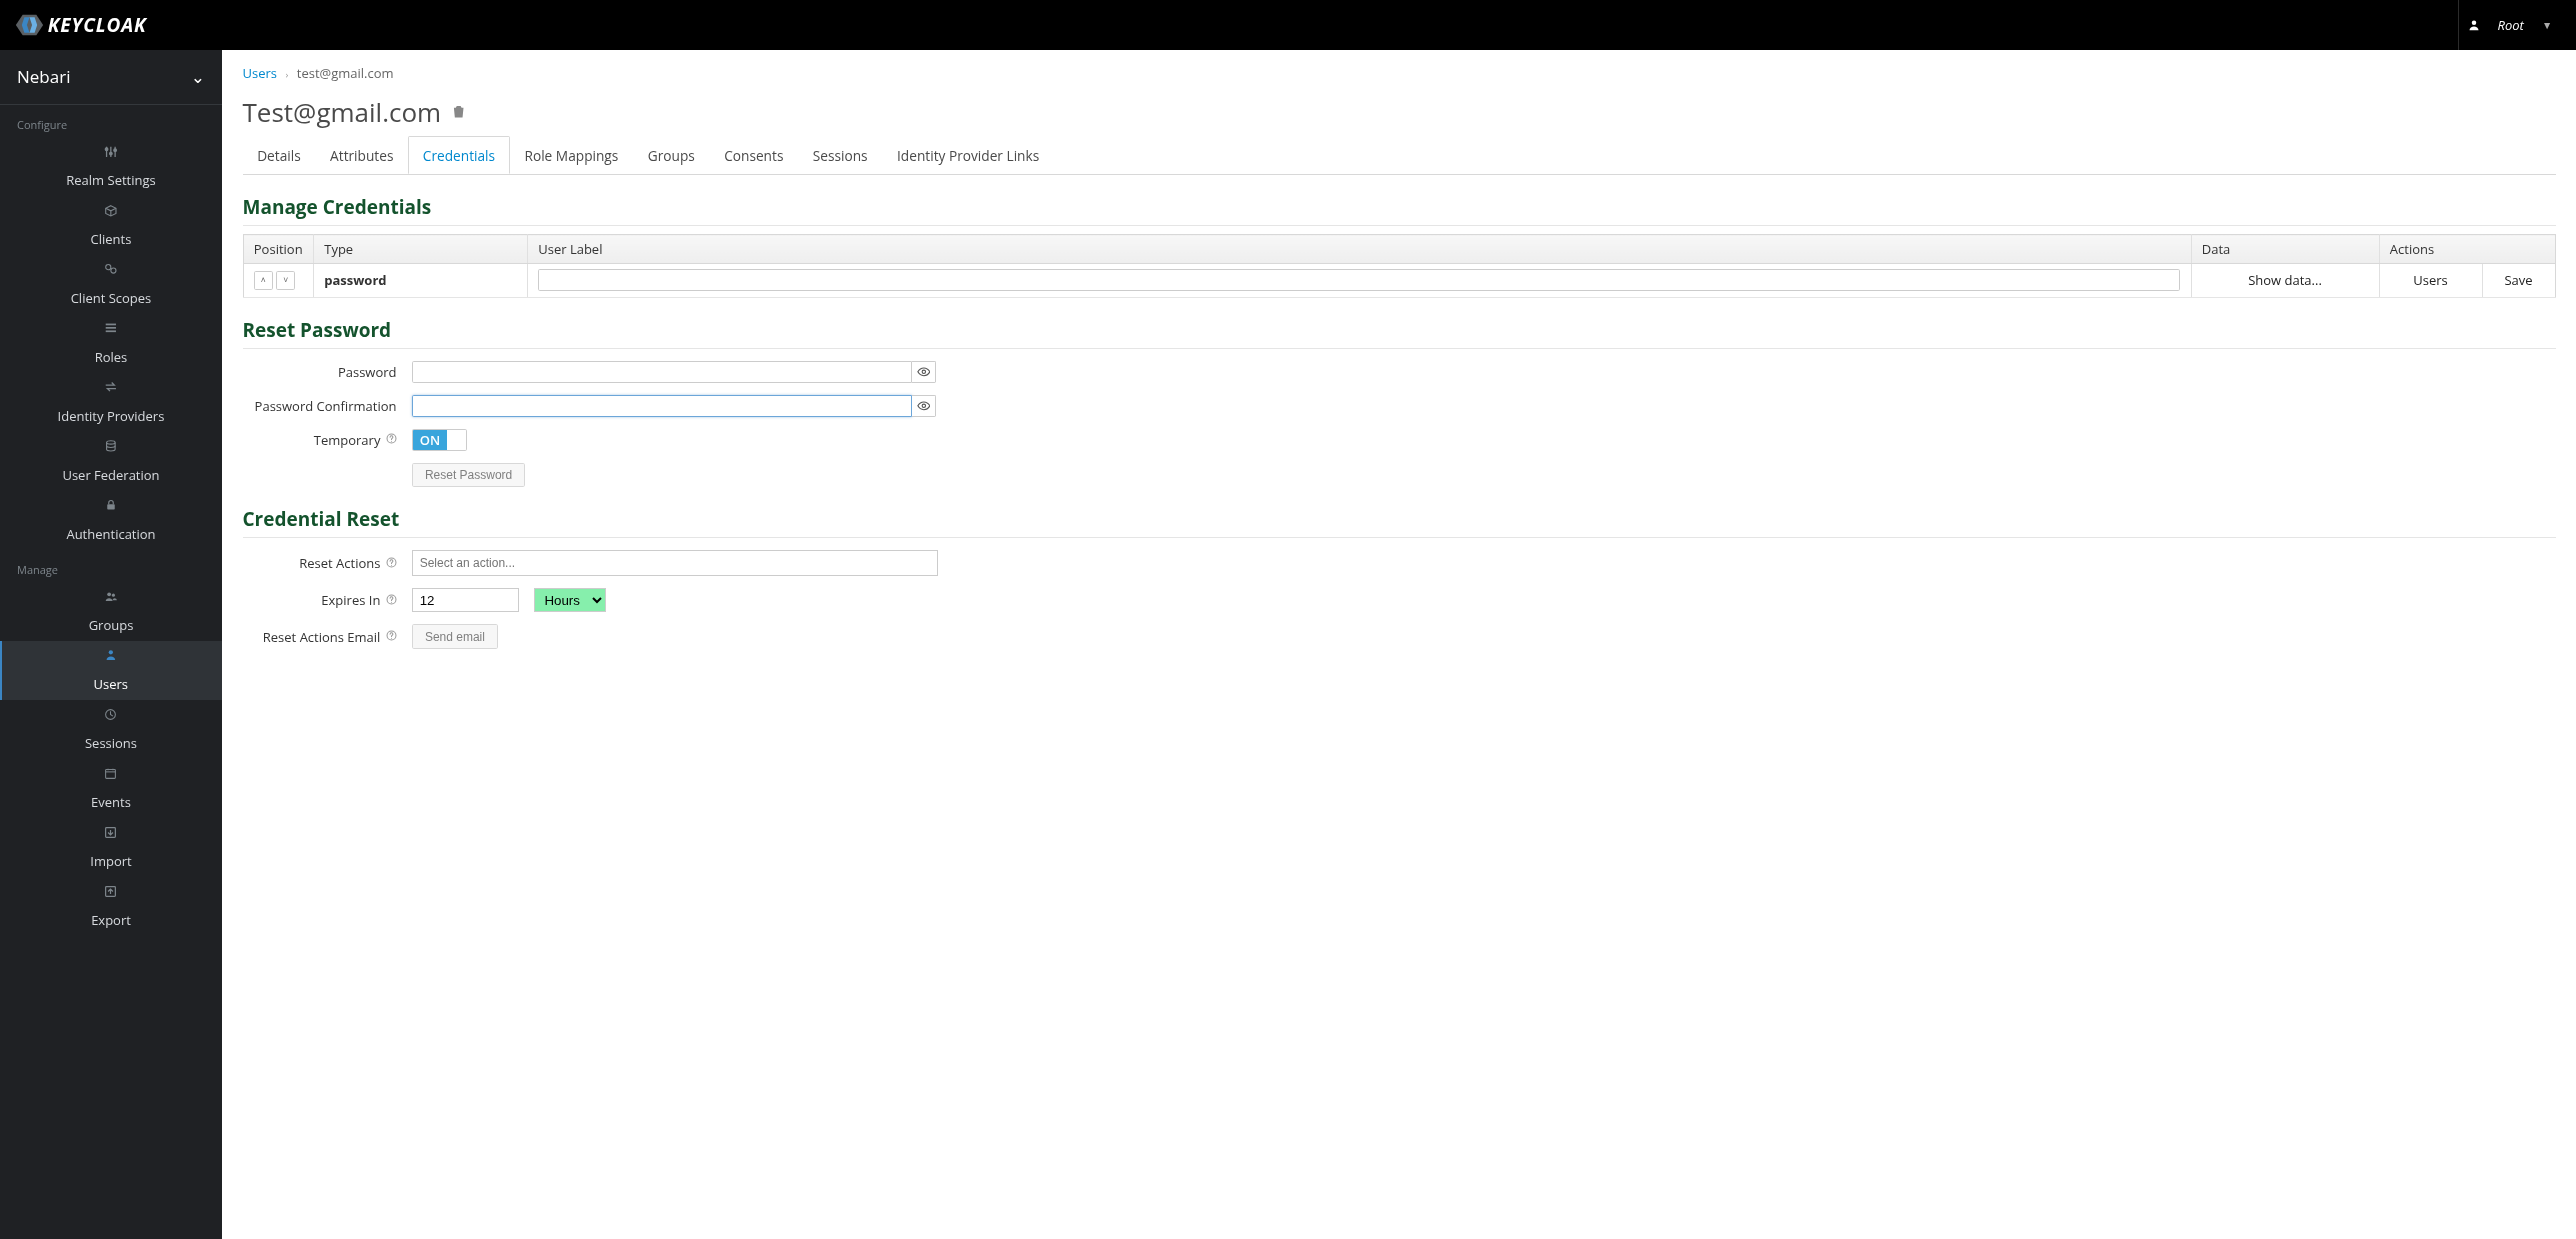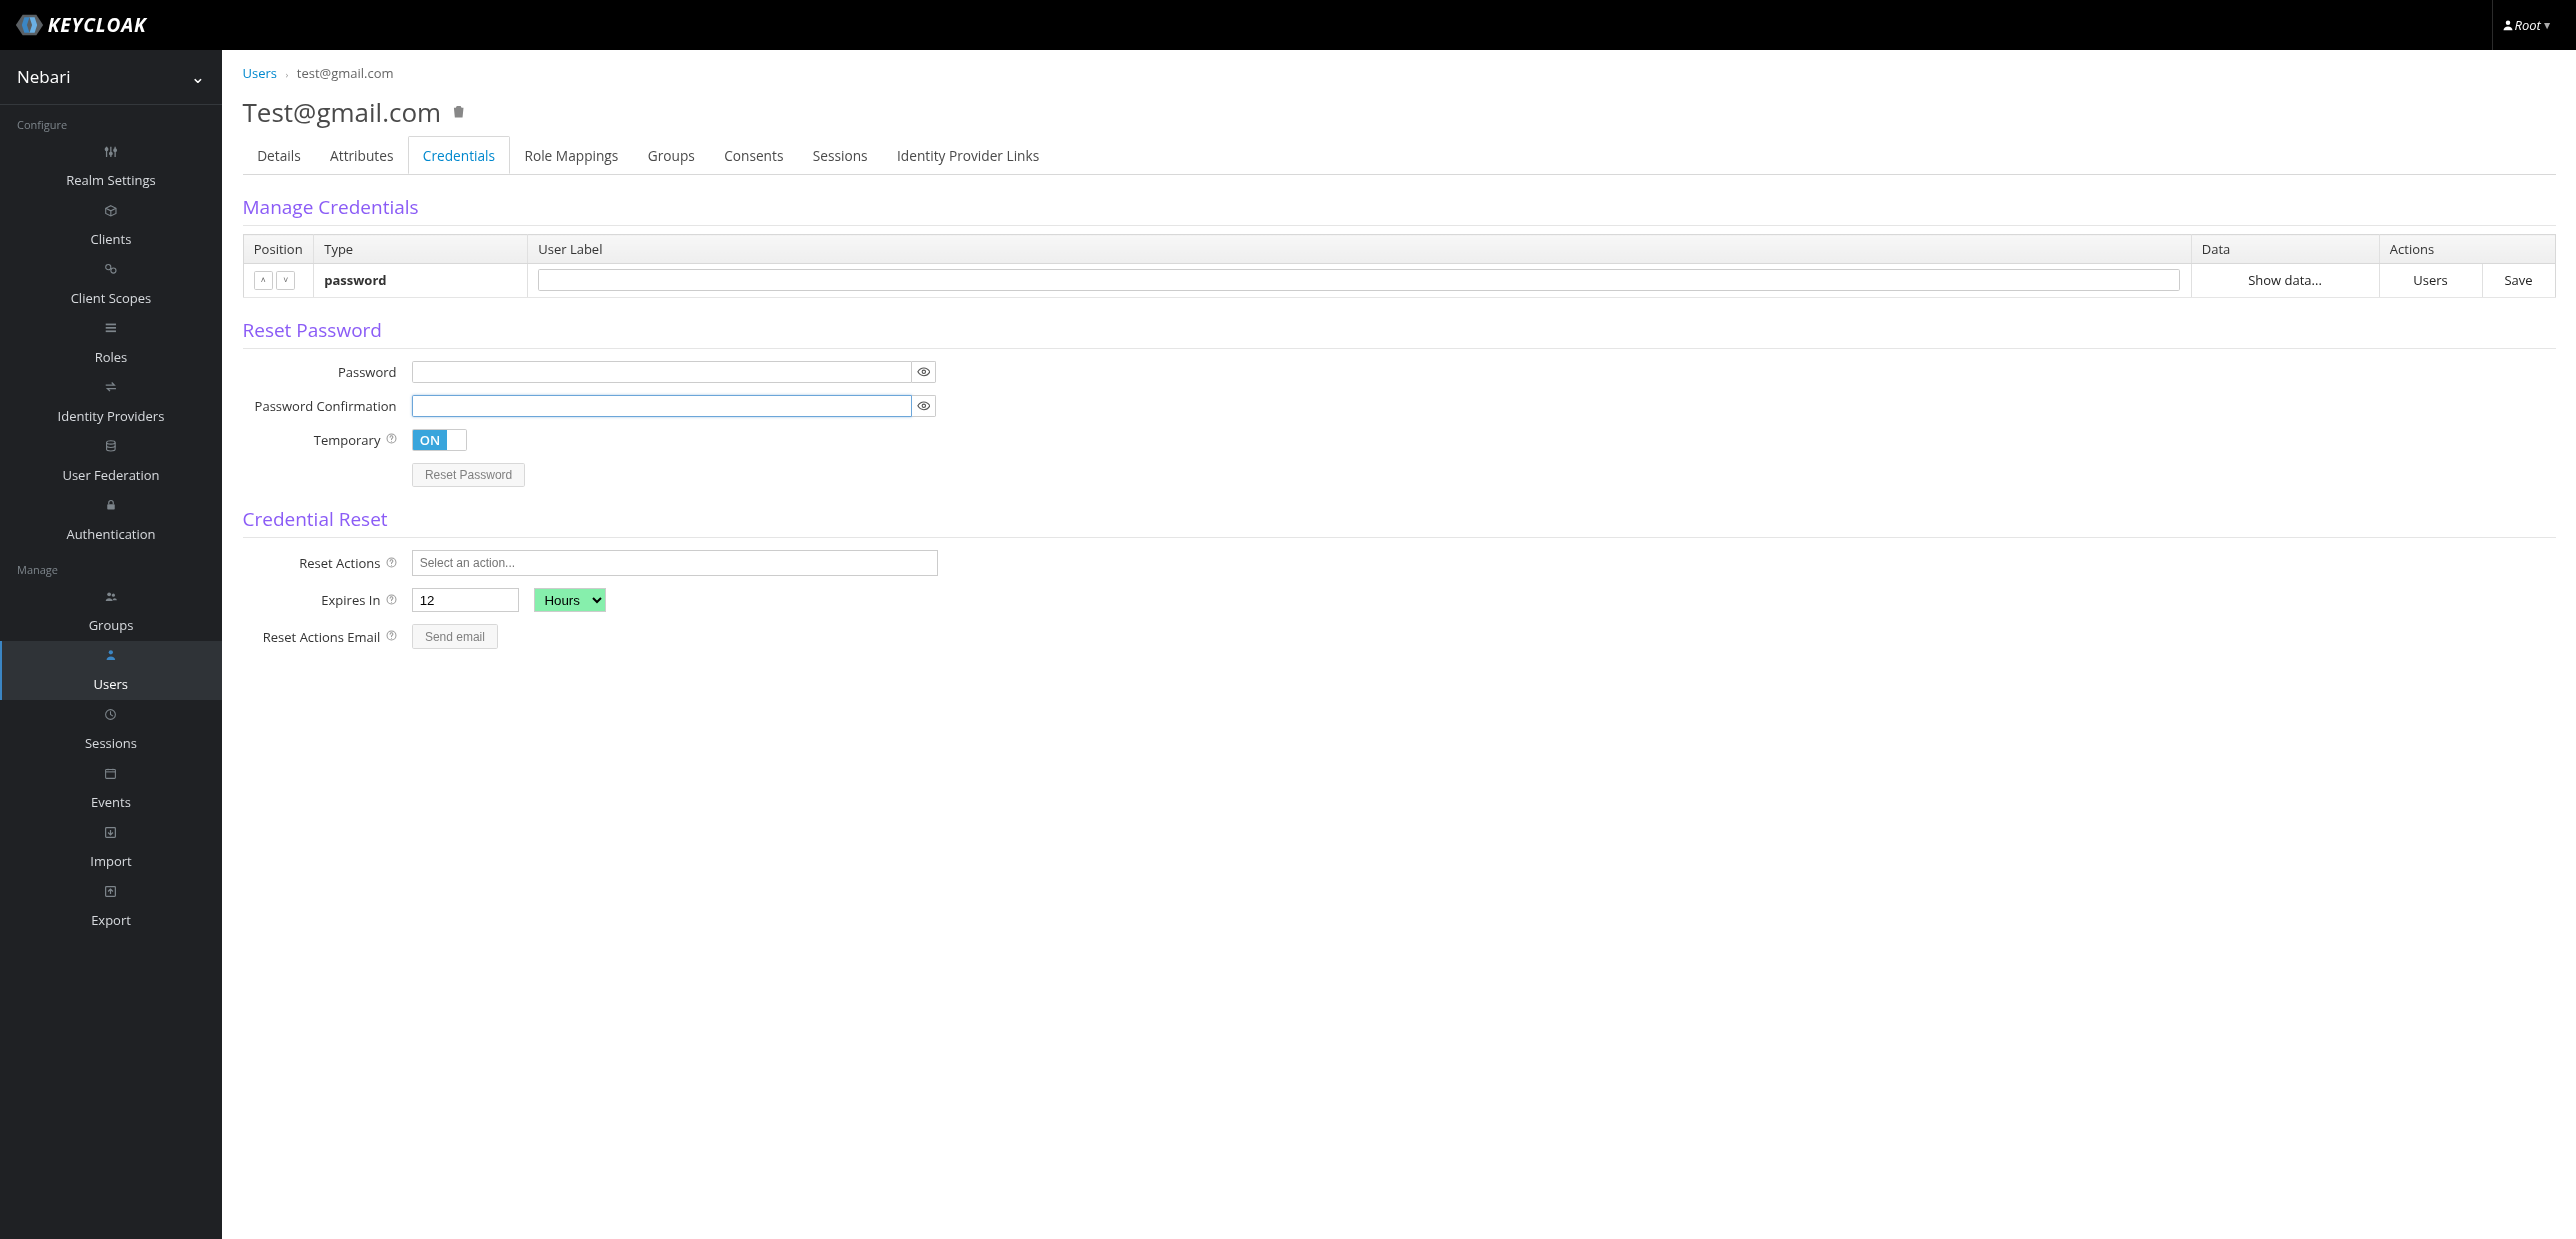--- a/index.html
+++ b/index.html
@@ -2,21 +2,21 @@
 <html style="font-size:13.7px"><head>
 <meta charset="utf-8">
 <style>
 * { box-sizing: border-box; margin: 0; padding: 0; }
 body { font-family: "Open Sans", -apple-system, Helvetica, Arial, sans-serif; font-size: 12px; color: #333; background: #fff; }
 
 
 .topbar { height: 50px; background: #000; display: flex; align-items: center; justify-content: space-between; padding: 0 15.4px; font-style: italic; }
 .logo { display: flex; align-items: center; gap: 3.4px; }
 .logo svg { height: 24px; }
-.user-menu { color: #fff; display: flex; align-items: center; gap: 1px; padding: 0 8.5px; height: 50px; border-left: 0.9px solid #2b2b2b; cursor: pointer; font-size: 13px; }
+.user-menu { color: #fff; display: flex; align-items: center; gap: 18px; padding: 0 8.5px; height: 50px; border-left: 0.9px solid #2b2b2b; cursor: pointer; font-size: 13px; }
 .user-menu .icn { width: 12px; height: 12px; }
 
 .shell { display: flex; min-height: calc(100vh - 50px); }
 .sidebar { width: 222px; background: #1f2124; color: #bfc3c7; flex-shrink: 0; }
 .realm-select { padding: 15.4px 17px; border-bottom: 0.9px solid #34383c; display: flex; align-items: center; justify-content: space-between; cursor: pointer; }
 .realm-select span { font-size: 17px; color: #fff; }
 .chevron { font-size: 10.3px; color: #aaa; }
 
 .side-section-title { padding: 12px 17px 5.1px; font-size: 11px; color: #7d858b; }
 .side-item { display: flex; align-items: center; gap: 12px; padding: 6.8px 17px; color: #d7dade; cursor: pointer; font-size: 13px; flex-direction: column; }
@@ -29,21 +29,21 @@
 .breadcrumb a { color: #0088ce; text-decoration: none; }
 .breadcrumb .sep { margin: 0 5.1px; color: #9a9a9a; font-size: 9.4px; }
 
 .page-title { font-size: 26px; color: #4a4a4a; font-weight: 400; display:flex; align-items:center; gap:10.3px; }
 .trash-ico { color: #888; cursor:pointer; font-size:17px;}
 
 .tabs { display: flex; border-bottom: 0.9px solid #d8d8d8; margin-top: 6.8px; }
 .tab { padding: 8.5px 13.7px; font-size: 13.7px; color: #4a4a4a; cursor: pointer; border: 0.9px solid transparent; margin-bottom: -0.9px; }
 .tab.active { color: #0088ce; border: 0.9px solid #d8d8d8; border-bottom: 0.9px solid #fff; border-radius: 1.7px 1.7px 0 0; background:#fff;}
 
-h2.section { font-size: 19px; font-weight: 400; color: #8b5cf6; margin-top: 19px; margin-bottom: 8.5px; border-bottom: 0.9px solid #e5e5e5; padding-bottom: 5.1px;}
+h2.section { font-size: 19px; font-weight: 700; color: #14532d; margin-top: 19px; margin-bottom: 8.5px; border-bottom: 0.9px solid #e5e5e5; padding-bottom: 5.1px;}
 
 table.cred { width: 100%; border-collapse: collapse; border: 0.9px solid #d8d8d8; }
 table.cred th { background: linear-gradient(#f7f7f7,#eee); text-align: left; padding: 5.1px 10.3px; font-weight: 500; border-bottom: 0.9px solid #d8d8d8; font-size:13px; }
 table.cred td { padding: 5.1px 10.3px; border-bottom: 0.9px solid #e5e5e5; font-size:13px; }
 table.cred th + th, table.cred td + td { border-left: 0.9px solid #e0e0e0; }
 .pos-btns { display:flex; gap:3.4px; }
 .pos-btns button { width:19px; height:19px; border:0.9px solid #ccc; background:#fff; border-radius:1.7px; font-size:8.5px; color:#666; cursor:pointer;}
 .label-input { width:100%; padding:3.4px 6.8px; border:0.9px solid #ccc; border-radius:1.7px; height:22px;}
 .link-cell { text-align:center; color:#222; cursor:pointer; }
 

